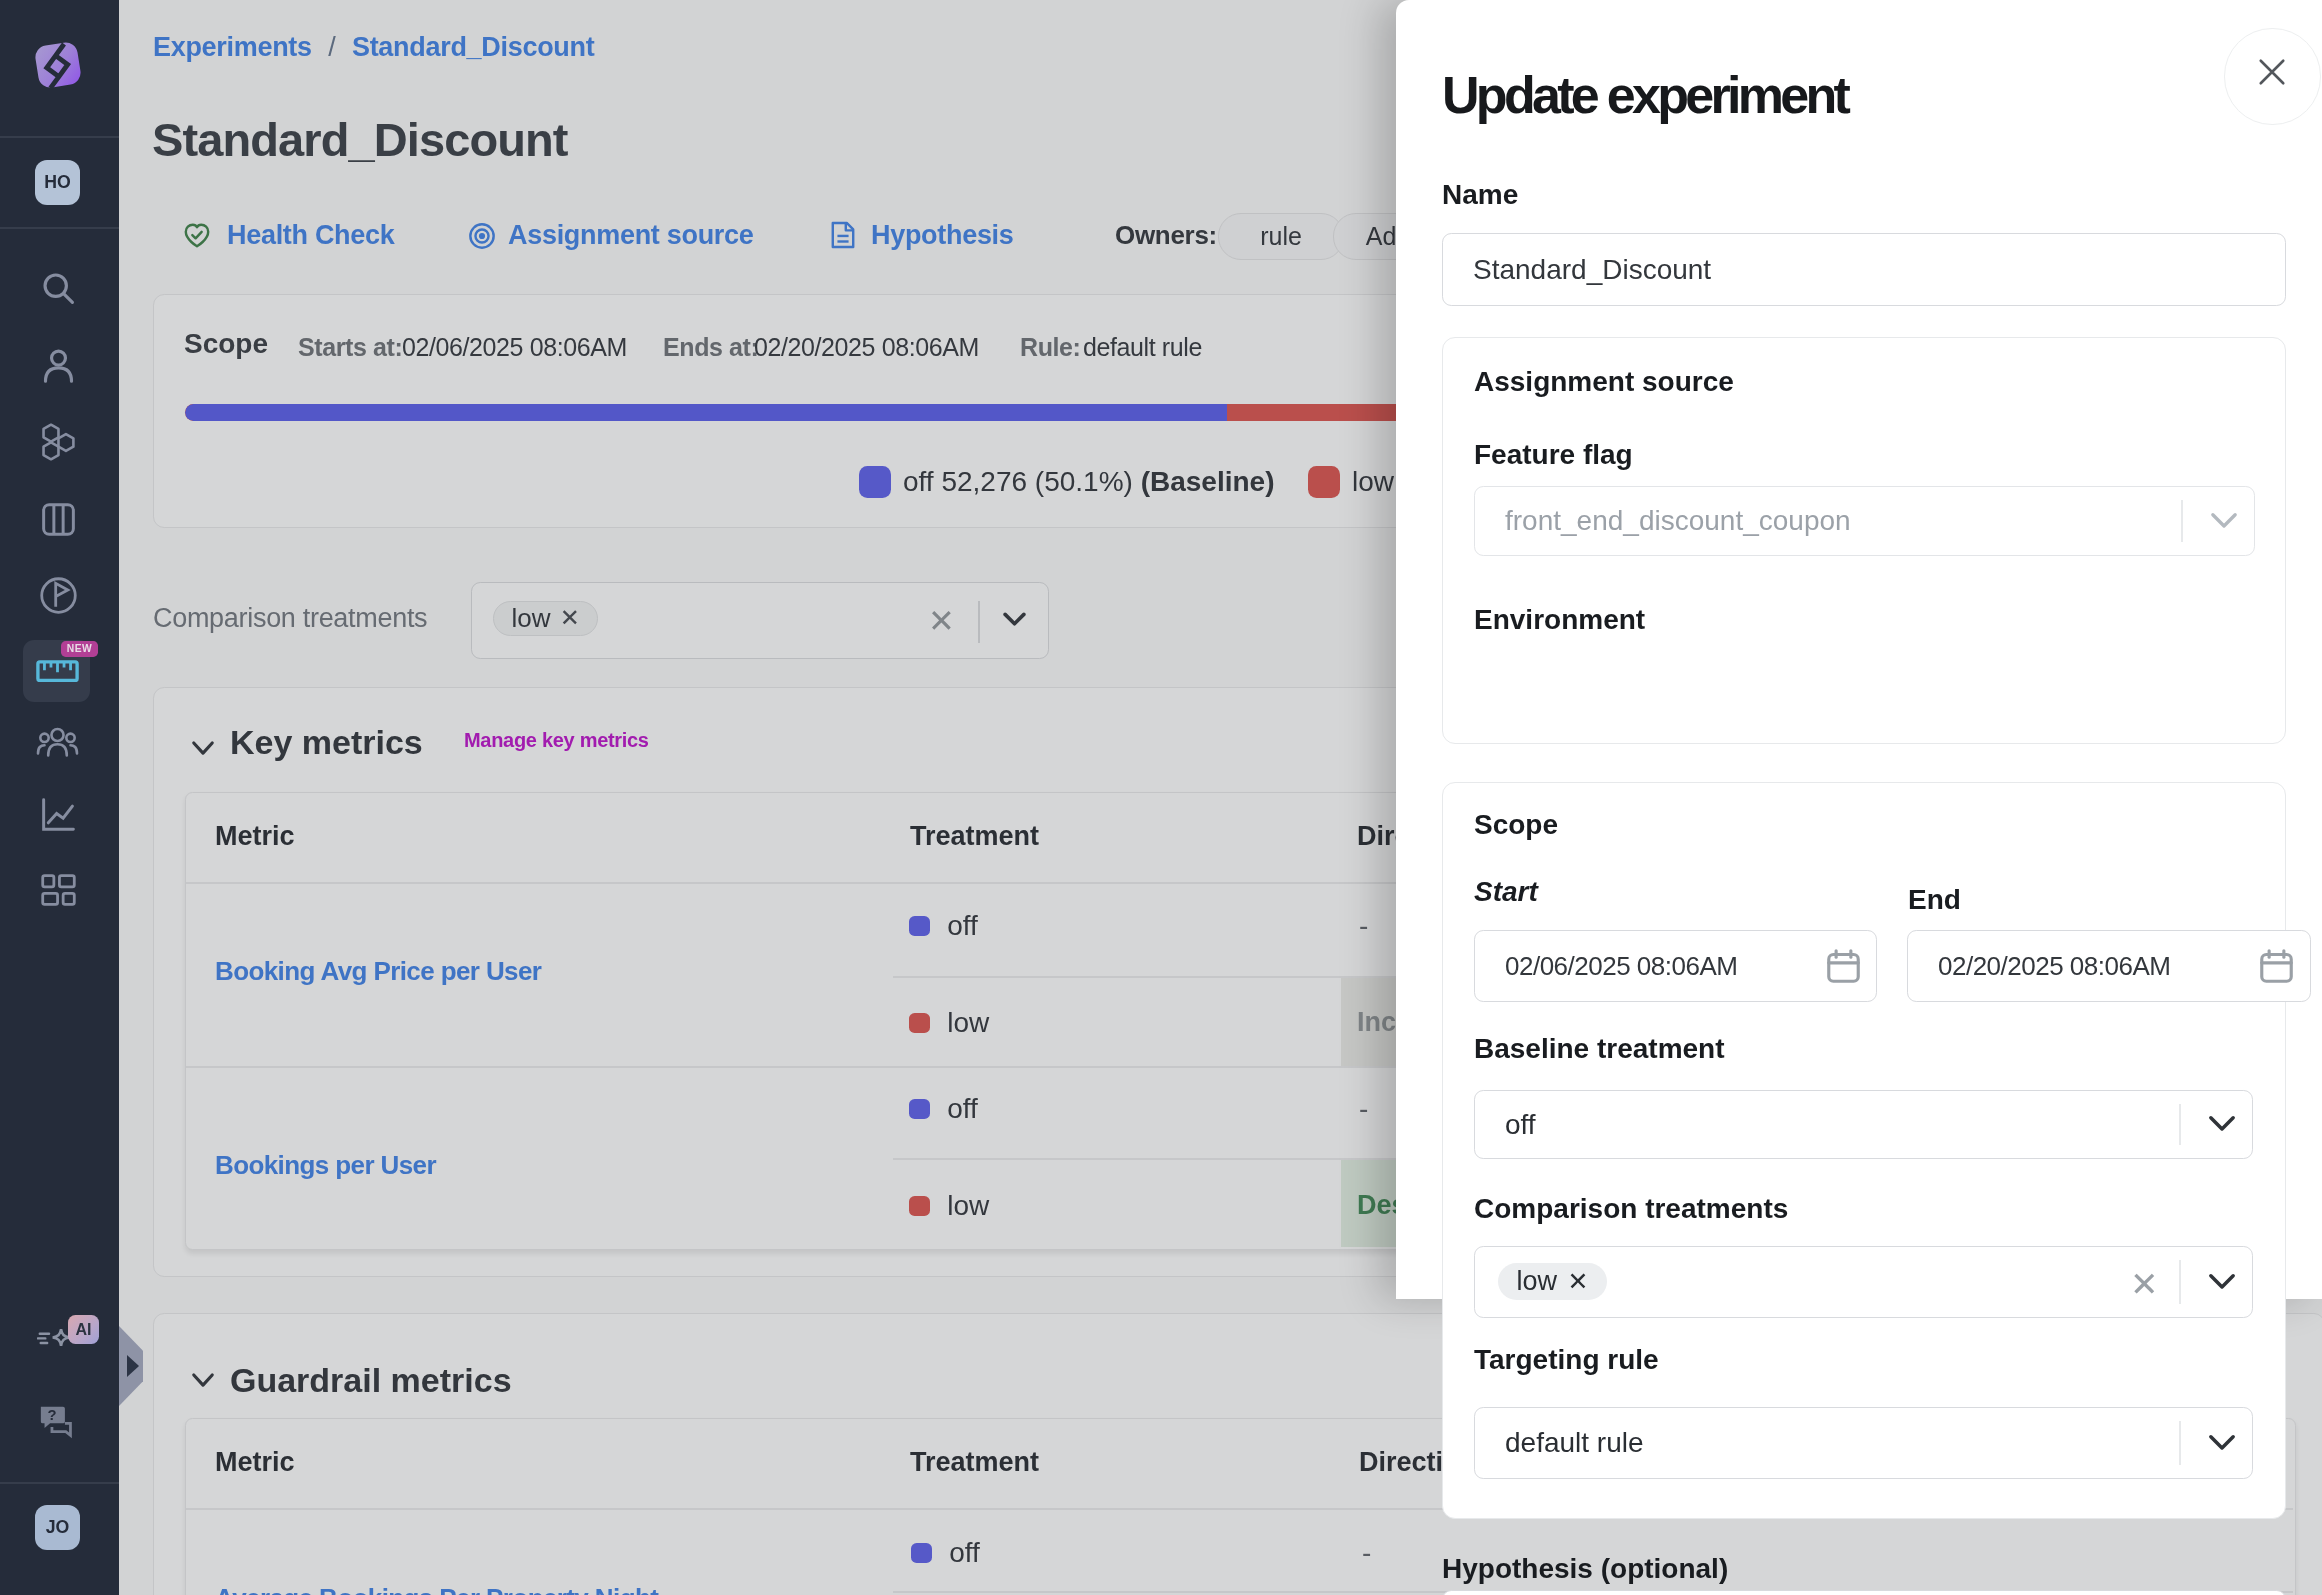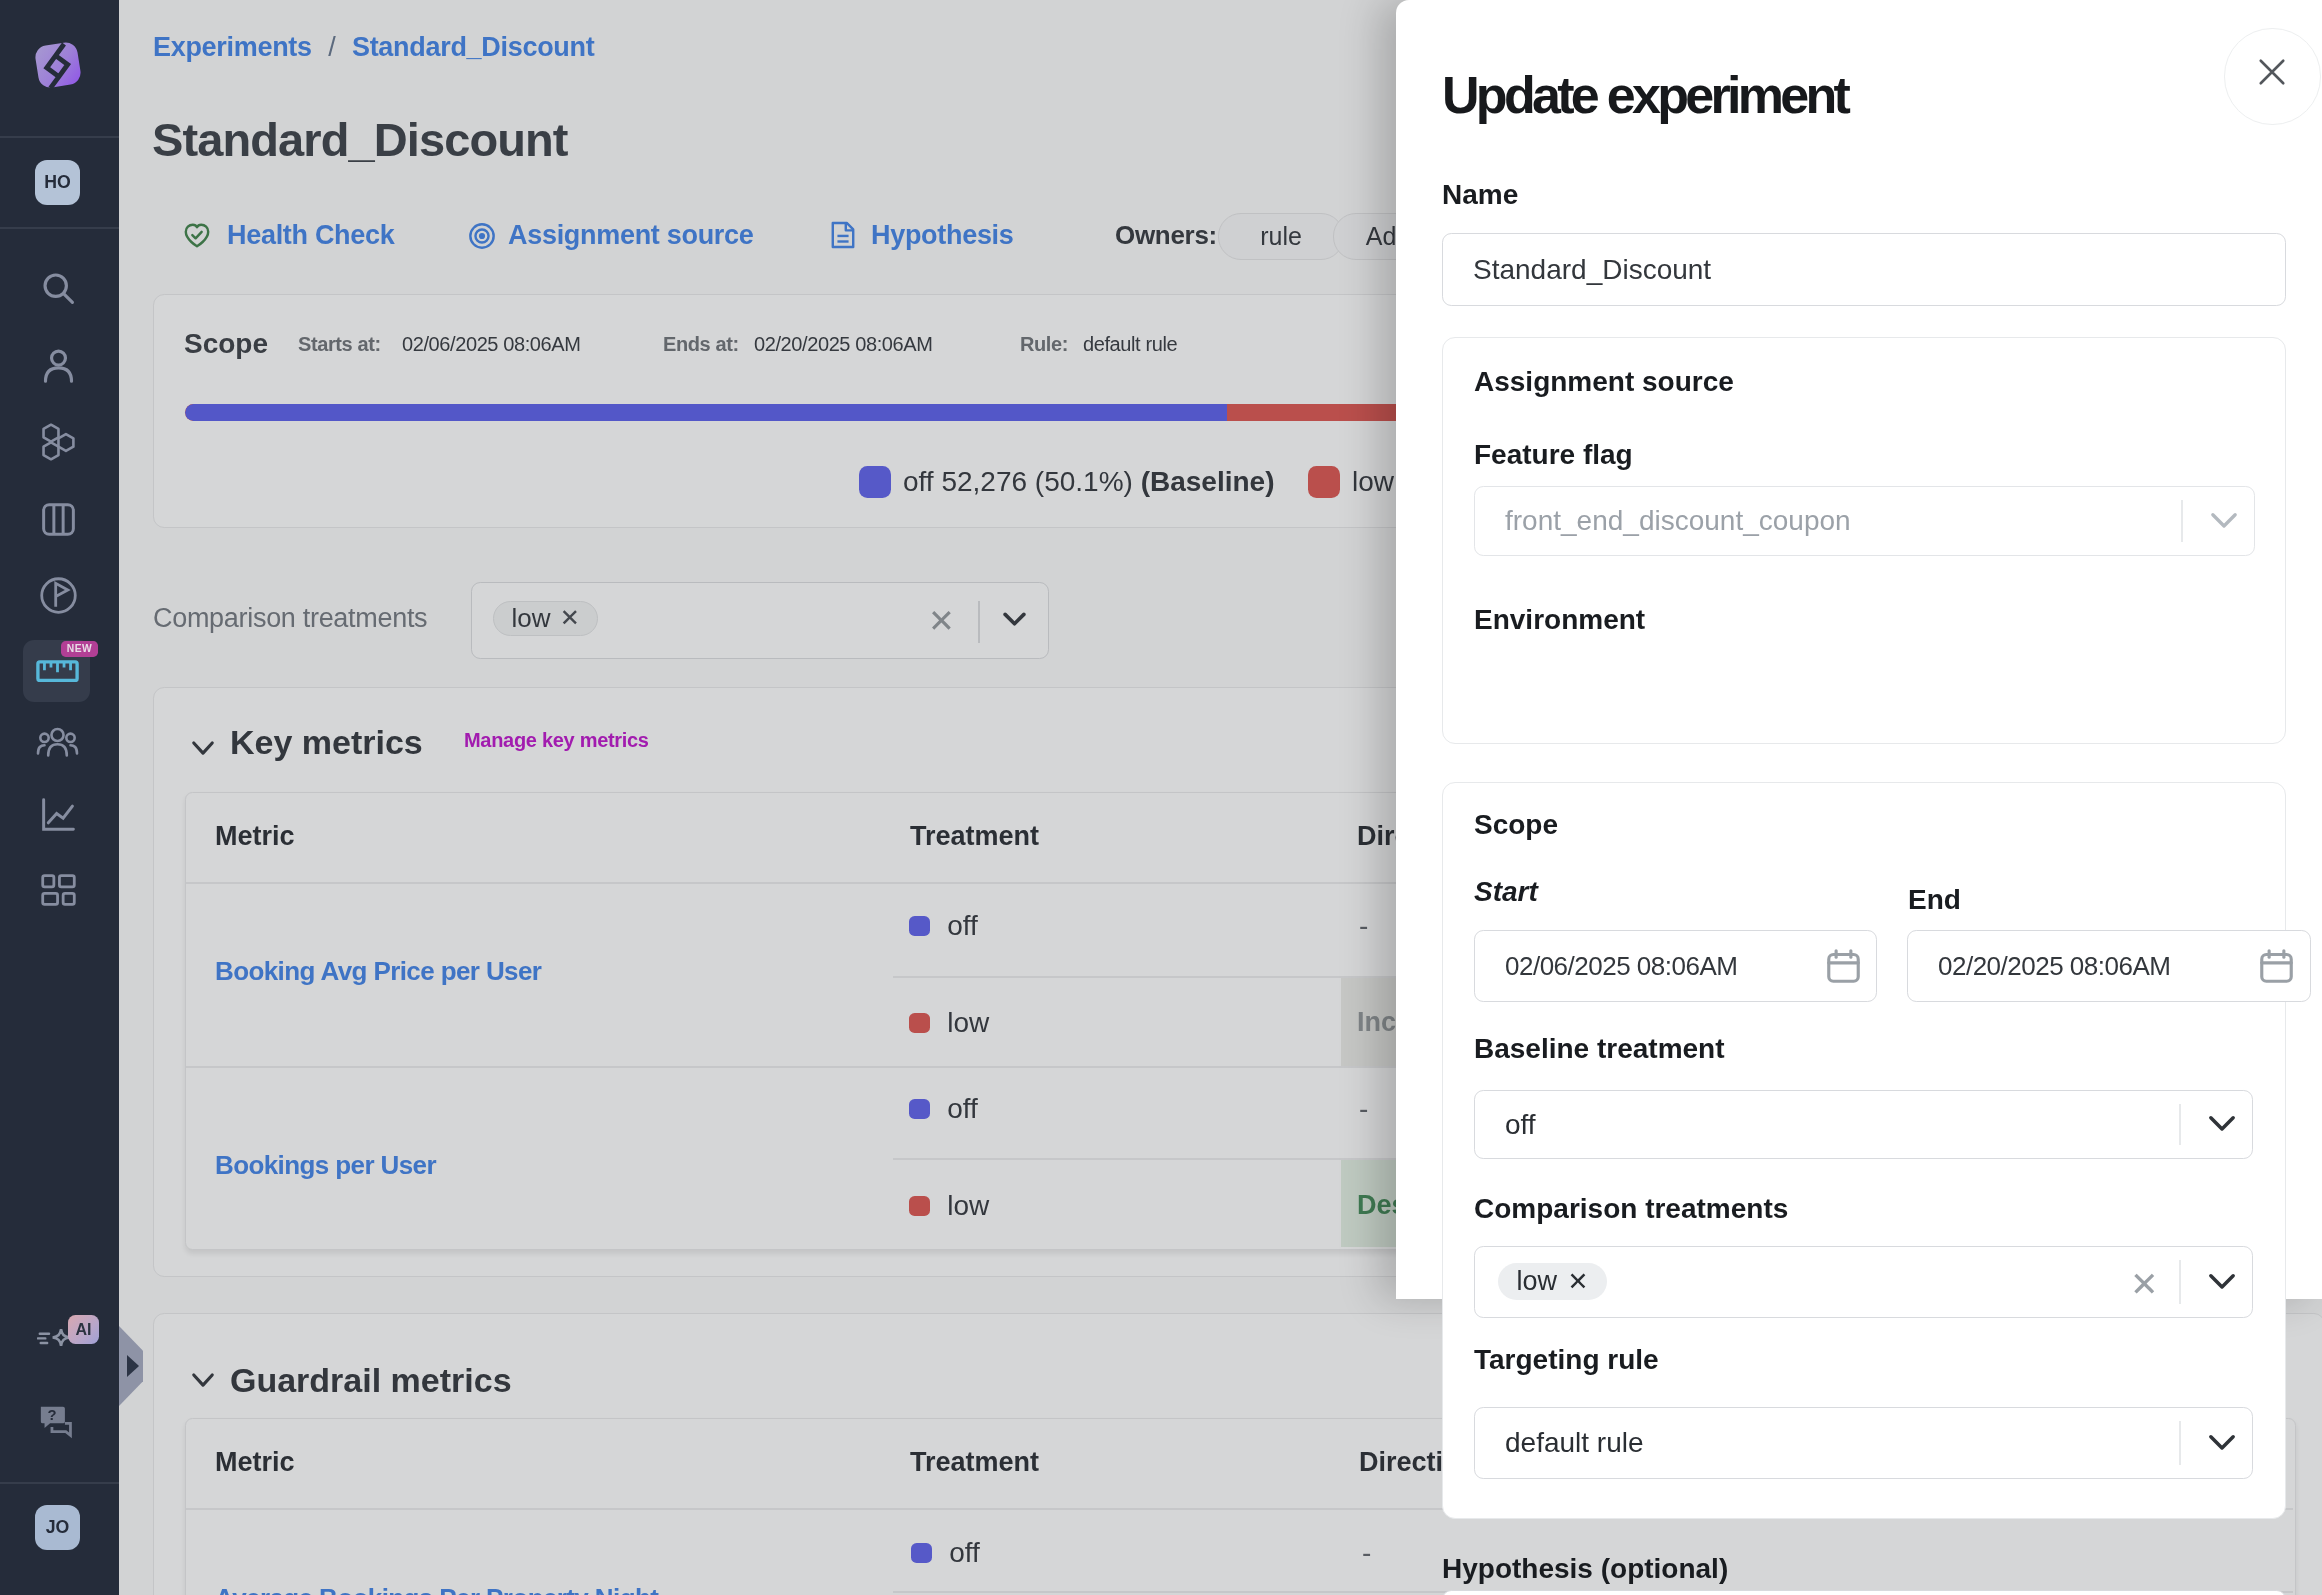--- a/index.html
+++ b/index.html
@@ -27,21 +27,21 @@
 #breadcrumb { left:34px; top:34px; font-size:27px; line-height:1; font-weight:bold; color:#3f74c5; letter-spacing:-0.3px; }
 #breadcrumb .sep { color:#5c6a7e; font-weight:normal; padding:0 9.3px; }
 #pagetitle { left:33px; top:116px; font-size:47px; line-height:1; font-weight:bold; color:#3a3f46; letter-spacing:-0.9px; }
 .tabitem { position:absolute; top:218px; height:35px; display:flex; align-items:center; font-size:27px; font-weight:bold; color:#3f74c5; letter-spacing:-0.3px; }
 .chip { position:absolute; top:213px; height:47px; border:1.9px solid #c0c1c3; background:#cfd0d2; border-radius:23px;
   font-size:25px; color:#34383e; display:flex; align-items:center; justify-content:center; }
 
 
 #scopecard { left:34px; top:294px; width:2172px; height:234px; }
 #scopecard .hd { position:absolute; left:30px; top:33px; font-size:28px; font-weight:bold; color:#3a3e44; }
-.kv { position:absolute; top:38px; font-size:20px; letter-spacing:-0.4px; }
+.kv { position:absolute; top:38px; font-size:25px; letter-spacing:-0.4px; }
 .kv b { color:#63676c; }
 .kv span { color:#35393f; }
 #pbar { position:absolute; left:31px; top:109px; width:2070px; height:17px; border-radius:8.4px; background:#ba4f4c; overflow:hidden; }
 #pbar .seg { position:absolute; left:0; top:0; height:17px; width:1042px; background:#5357c8; border-radius:8.4px 0 0 8.4px; }
 .legend { position:absolute; top:171px; font-size:28px; color:#33373d; display:flex; align-items:center; }
 .sw { width:32px; height:32px; border-radius:8.4px; display:inline-block; margin-right:12px; }
 .sw.p { background:#5659c8; }
 .sw.r { background:#ba4f4c; }
 
 

